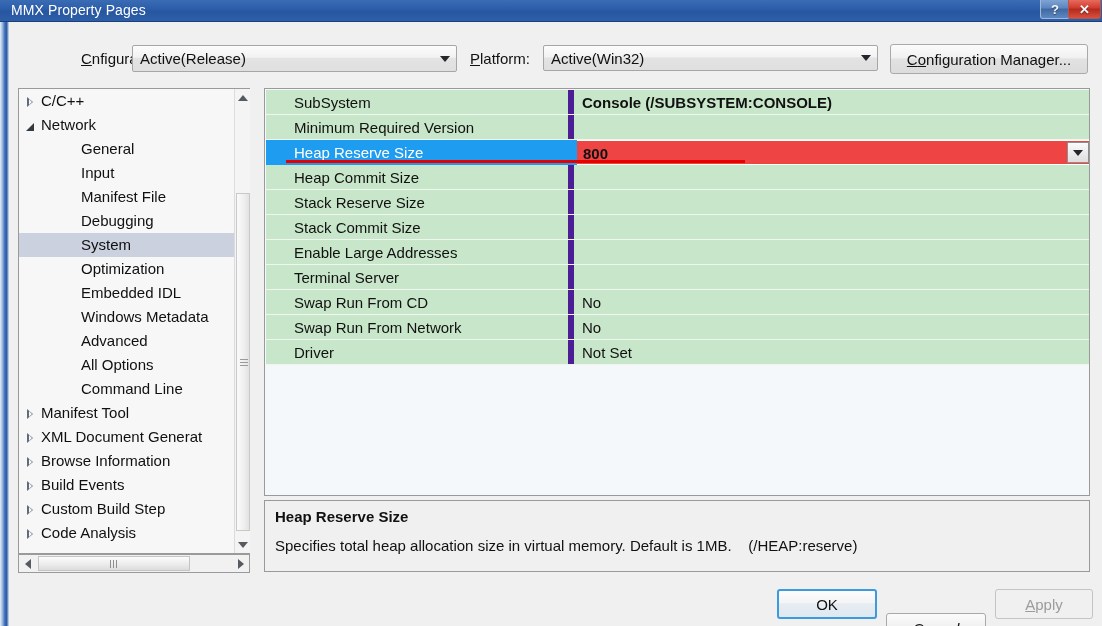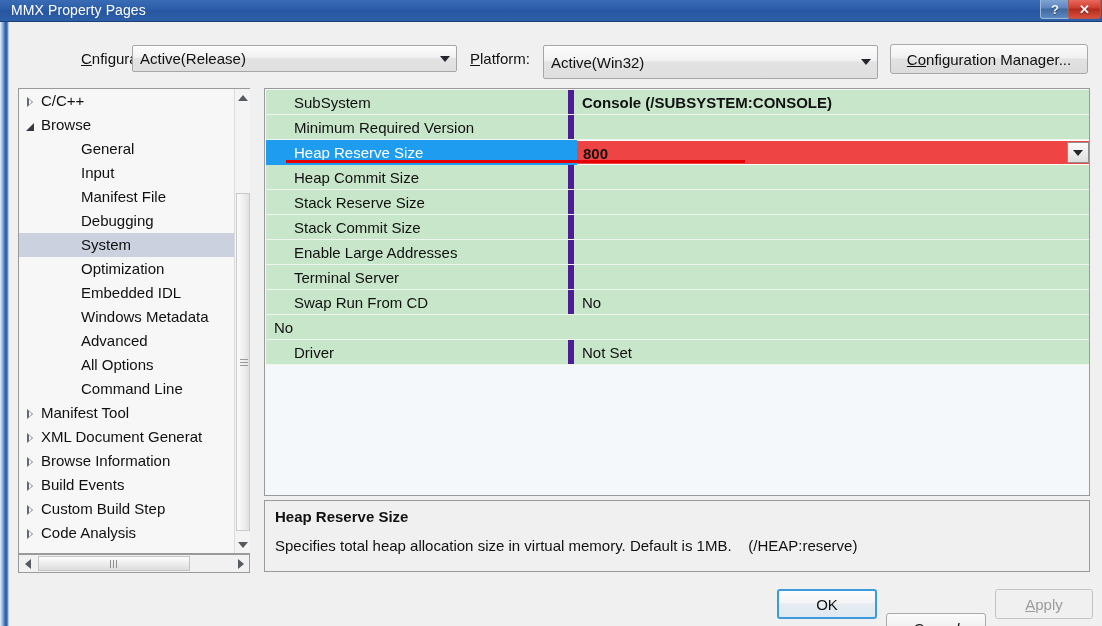--- a/index.html
+++ b/index.html
@@ -330,42 +330,42 @@
 
   <div class="combo" style="left:132px; top:45px; width:325px; height:27px;">
     <div class="cval">Active(Release)</div>
     <div class="carrow">
         <span class="tri-down"></span>
       </div>
   </div>
 
   <div class="lbl" style="left:470px; top:50px;"><u>P</u><span>latform:</span></div>
 
-  <div class="combo" style="left:543px; top:45px; width:335px; height:34px;">
+  <div class="combo" style="left:543px; top:45px; width:335px; height:26px;">
     <div class="cval">Active(Win32)</div>
     <div class="carrow">
         <span class="tri-down"></span>
       </div>
   </div>
 
   <div class="pushbtn" style="left:890px; top:44px; width:198px; height:30px;">
       <u>C</u>
       <span style="text-decoration:underline">o</span>
       <span>nfiguration Manager...</span>
     </div>
 
   <div class="tree-panel">
     <div class="tree-list" id="tree-list">
         <div class="tree-item">
           <span class="exp" style="left: 4px;"><span class="tri-right"></span></span>
           <span class="tlabel" style="left: 22px;">C/C++</span>
         </div>
         <div class="tree-item">
           <span class="exp" style="left: 4px;"><span class="tri-open"></span></span>
-          <span class="tlabel" style="left: 22px;">Browse</span>
+          <span class="tlabel" style="left: 22px;">Network</span>
         </div>
         <div class="tree-item">
           <span class="tlabel" style="left: 62px;">General</span>
         </div>
         <div class="tree-item">
           <span class="tlabel" style="left: 62px;">Input</span>
         </div>
         <div class="tree-item">
           <span class="tlabel" style="left: 62px;">Manifest File</span>
         </div>
@@ -480,20 +480,21 @@
         </div>
         <div class="grow">
           <div class="gname">Terminal Server</div>
           <div class="gval"></div>
         </div>
         <div class="grow">
           <div class="gname">Swap Run From CD</div>
           <div class="gval">No</div>
         </div>
         <div class="grow">
+          <div class="gname">Swap Run From Network</div>
           <div class="gval">No</div>
         </div>
         <div class="grow">
           <div class="gname">Driver</div>
           <div class="gval">Not Set</div>
         </div>
       </div>
   </div>
   <div class="redline"></div>
 

